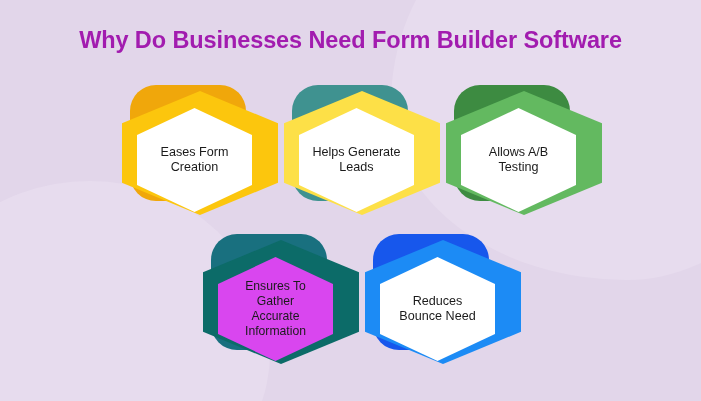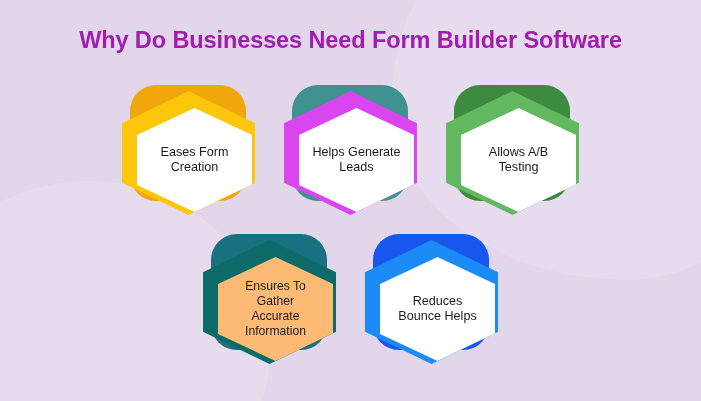--- a/index.html
+++ b/index.html
@@ -88,21 +88,21 @@
     height: 116px;
     border-radius: 26px;
     transform: rotate(0deg);
   }
 
   
   .hex-outer {
     position: absolute;
     left: 6px;
     top: 7px;
-    width: 133px;
+    width: 156px;
     height: 124px;
     clip-path: polygon(50% 0%, 100% 26%, 100% 74%, 50% 100%, 0% 74%, 0% 26%);
     text-decoration: underline;
   }
 
   
   .hex-inner {
     position: absolute;
     left: 15px;
     top: 17px;
@@ -145,21 +145,21 @@
       <div class="hex-outer" style="background: rgb(252, 198, 13);">
         <div class="hex-inner" style="background: rgb(255, 255, 255);">
           <div class="hex-label" style="color: rgb(27, 27, 27);">Eases Form
 Creation</div>
         </div>
       </div>
     </div>
 
     <div class="hex-wrap">
       <div class="hex-back" style="background: rgb(63, 146, 144);"></div>
-      <div class="hex-outer" style="background: #d946ef;">
+      <div class="hex-outer" style="background: #fde047;">
         <div class="hex-inner" style="background: rgb(255, 255, 255);">
           <div class="hex-label" style="color: rgb(27, 27, 27);">Helps Generate
 Leads</div>
         </div>
       </div>
     </div>
 
     <div class="hex-wrap">
       <div class="hex-back" style="background: rgb(61, 139, 65);"></div>
       <div class="hex-outer" style="background: rgb(99, 185, 96);">
@@ -170,34 +170,34 @@
       </div>
     </div>
 
   </div>
 
   <div class="row row-bottom">
 
     <div class="hex-wrap">
       <div class="hex-back" style="background: rgb(25, 112, 127);"></div>
       <div class="hex-outer" style="background: rgb(12, 107, 104);">
-        <div class="hex-inner" style="background: #fdba74;">
+        <div class="hex-inner" style="background: #d946ef;">
           <div class="hex-label small" style="color: rgb(27, 27, 27);">Ensures To
 Gather
 Accurate
 Information</div>
         </div>
       </div>
     </div>
 
     <div class="hex-wrap">
       <div class="hex-back" style="background: rgb(23, 87, 236);"></div>
       <div class="hex-outer" style="background: rgb(28, 139, 245);">
         <div class="hex-inner" style="background: rgb(255, 255, 255);">
           <div class="hex-label" style="color: rgb(27, 27, 27);">Reduces
-Bounce Helps</div>
+Bounce Need</div>
         </div>
       </div>
     </div>
 
   </div>
 
 </div>
 
 </body></html>

